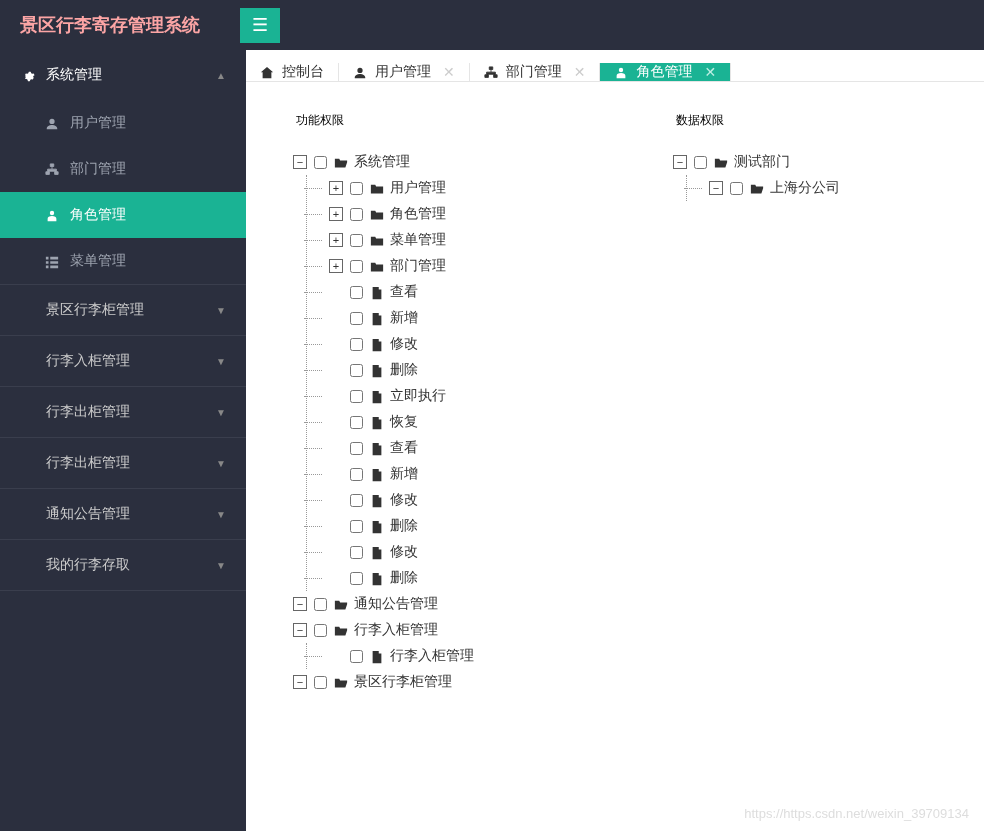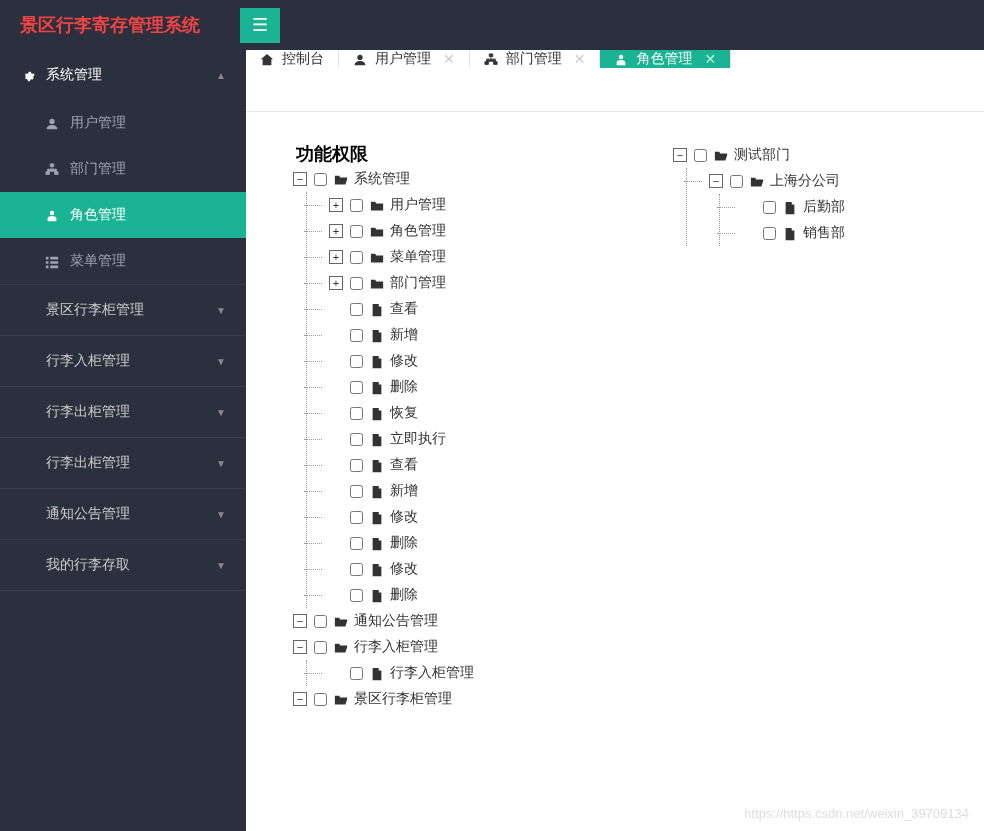--- a/index.html
+++ b/index.html
@@ -1,46 +1,46 @@
 <!DOCTYPE html>
 <html><head>
 <meta charset="utf-8">
 <style>
 * { margin: 0; padding: 0; box-sizing: border-box; }
 body { font-family: "Microsoft YaHei", Arial, sans-serif; font-size: 14px; background: #fff; width: 984px; height: 831px; overflow: hidden; }
 
 .header { height: 50px; background: #2b2f3e; display: flex; align-items: center; padding: 0 20px; }
-.app-title { color: #ef4444; font-size: 18px; font-weight: bold; margin-right: 30px; }
+.app-title { color: #fca5a5; font-size: 18px; font-weight: bold; margin-right: 30px; }
 .hamburger-btn { width: 40px; height: 35px; background: #1ab394; display: flex; align-items: center; justify-content: center; cursor: pointer; margin-left: 10px; }
 .hamburger-btn span { color: #fff; font-size: 18px; }
 
 .container { display: flex; height: calc(100% - 50px); }
 
 .sidebar { width: 246px; background: #2b2f3e; height: 100%; overflow-y: auto; }
 .menu-group { border-bottom: 1px solid #3a3e4d; }
 .menu-header { padding: 16px 20px; color: #ccc; display: flex; align-items: center; justify-content: space-between; cursor: pointer; }
 .menu-header.open { color: #fff; }
 .menu-header .label { display: flex; align-items: center; gap: 10px; }
 .menu-header .arrow { font-size: 10px; color: #888; }
 .menu-items { }
 .menu-item { padding: 14px 20px 14px 44px; color: #9ea4b0; display: flex; align-items: center; gap: 10px; cursor: pointer; }
 .menu-item.active { background: #1ab394; color: #fff; }
 .icon { width: 16px; display: inline-block; text-align: center; }
 
 .main { flex: 1; display: flex; flex-direction: column; background: #fff; }
-.tabs { height: 62px; display: flex; align-items: flex-start; border-bottom: 1px solid #e5e5e5; }
+.tabs { height: 32px; display: flex; align-items: flex-end; border-bottom: 1px solid #e5e5e5; }
 .tab { padding: 0 14px; display: flex; align-items: center; gap: 8px; color: #333; cursor: pointer; border-right: 1px solid #e5e5e5; }
 .tab.active { background: #1ab394; color: #fff; }
 .tab .close { color: #ccc; font-size: 14px; margin-left: 4px; }
 .tab.active .close { color: #bdeee3; }
 .tab .ticon { font-size: 14px; }
 
 .content { flex: 1; padding: 30px 40px; display: flex; gap: 60px; overflow: auto; }
 .panel { flex: 0 0 auto; }
-.panel-title { font-size: 18px; font-weight: bold; padding-left: 10px; }
+.panel-title { font-size: 12px; font-weight: normal; margin-bottom: 20px; padding-left: 10px; }
 
 .tree { font-size: 14px; }
 .tree-node { }
 .node-row { display: flex; align-items: center; height: 26px; gap: 4px; }
 .toggle { width: 14px; height: 14px; border: 1px solid #666; display: flex; align-items: center; justify-content: center; font-size: 11px; line-height: 1; cursor: pointer; color: #333; background: #fff; }
 .spacer-toggle { width: 14px; }
 .cb { width: 13px; height: 13px; margin: 0 3px; }
 .node-icon { width: 16px; color: #333; }
 .node-label { color: #333; white-space: nowrap; }
 .children { margin-left: 20px; border-left: 1px dotted #999; padding-left: 12px; }
@@ -290,32 +290,32 @@
                   </div>
                 </div>
                 <div class="tree-node">
                   <div class="node-row">
                     <span class="conn"></span>
                     <span class="spacer-toggle"></span>
                     <input type="checkbox" class="cb" style="">
                     <span class="node-icon"><svg class="i" viewBox="0 0 16 16">
                         <path d="M3 1h7l3 3v11H3zM10 1v3h3"></path>
                       </svg></span>
+                    <span class="node-label">立即执行</span>
+                  </div>
+                </div>
+                <div class="tree-node">
+                  <div class="node-row">
+                    <span class="conn"></span>
+                    <span class="spacer-toggle"></span>
+                    <input type="checkbox" class="cb" style="">
+                    <span class="node-icon"><svg class="i" viewBox="0 0 16 16">
+                        <path d="M3 1h7l3 3v11H3zM10 1v3h3"></path>
+                      </svg></span>
                     <span class="node-label">恢复</span>
-                  </div>
-                </div>
-                <div class="tree-node">
-                  <div class="node-row">
-                    <span class="conn"></span>
-                    <span class="spacer-toggle"></span>
-                    <input type="checkbox" class="cb" style="">
-                    <span class="node-icon"><svg class="i" viewBox="0 0 16 16">
-                        <path d="M3 1h7l3 3v11H3zM10 1v3h3"></path>
-                      </svg></span>
-                    <span class="node-label">立即执行</span>
                   </div>
                 </div>
                 <div class="tree-node">
                   <div class="node-row">
                     <span class="conn"></span>
                     <span class="spacer-toggle"></span>
                     <input type="checkbox" class="cb" style="">
                     <span class="node-icon"><svg class="i" viewBox="0 0 16 16">
                         <path d="M3 1h7l3 3v11H3zM10 1v3h3"></path>
                       </svg></span>
@@ -421,20 +421,21 @@
                 <input type="checkbox" class="cb" style="">
                 <span class="node-icon"><svg class="i" viewBox="0 0 16 16">
                     <path d="M1 3h5l1 2h8v2H3l-2 6zM3 7h12l-2 6H1z"></path>
                   </svg></span>
                 <span class="node-label">景区行李柜管理</span>
               </div>
             </div>
           </div>
       </div>
       <div class="panel" style="min-width:260px;">
+        <div class="panel-title">数据权限</div>
         <div class="tree" id="data-tree">
             <div class="tree-node">
               <div class="node-row">
                 <span class="conn-none"></span>
                 <span class="toggle">−</span>
                 <input type="checkbox" class="cb" style="">
                 <span class="node-icon"><svg class="i" viewBox="0 0 16 16">
                     <path d="M1 3h5l1 2h8v2H3l-2 6zM3 7h12l-2 6H1z"></path>
                   </svg></span>
                 <span class="node-label">测试部门</span>
@@ -443,44 +444,20 @@
                 <div class="tree-node">
                   <div class="node-row">
                     <span class="conn"></span>
                     <span class="toggle">−</span>
                     <input type="checkbox" class="cb" style="">
                     <span class="node-icon"><svg class="i" viewBox="0 0 16 16">
                         <path d="M1 3h5l1 2h8v2H3l-2 6zM3 7h12l-2 6H1z"></path>
                       </svg></span>
                     <span class="node-label">上海分公司</span>
                   </div>
-                  <div class="children">
-                    <div class="tree-node">
-                      <div class="node-row">
-                        <span class="conn"></span>
-                        <span class="spacer-toggle"></span>
-                        <input type="checkbox" class="cb" style="">
-                        <span class="node-icon"><svg class="i" viewBox="0 0 16 16">
-                            <path d="M3 1h7l3 3v11H3zM10 1v3h3"></path>
-                          </svg></span>
-                        <span class="node-label">后勤部</span>
-                      </div>
-                    </div>
-                    <div class="tree-node">
-                      <div class="node-row">
-                        <span class="conn"></span>
-                        <span class="spacer-toggle"></span>
-                        <input type="checkbox" class="cb" style="">
-                        <span class="node-icon"><svg class="i" viewBox="0 0 16 16">
-                            <path d="M3 1h7l3 3v11H3zM10 1v3h3"></path>
-                          </svg></span>
-                        <span class="node-label">销售部</span>
-                      </div>
-                    </div>
-                  </div>
                 </div>
               </div>
             </div>
           </div>
       </div>
     </div>
   </div>
 </div>
 
 <div class="watermark">https://https.csdn.net/weixin_39709134</div>

